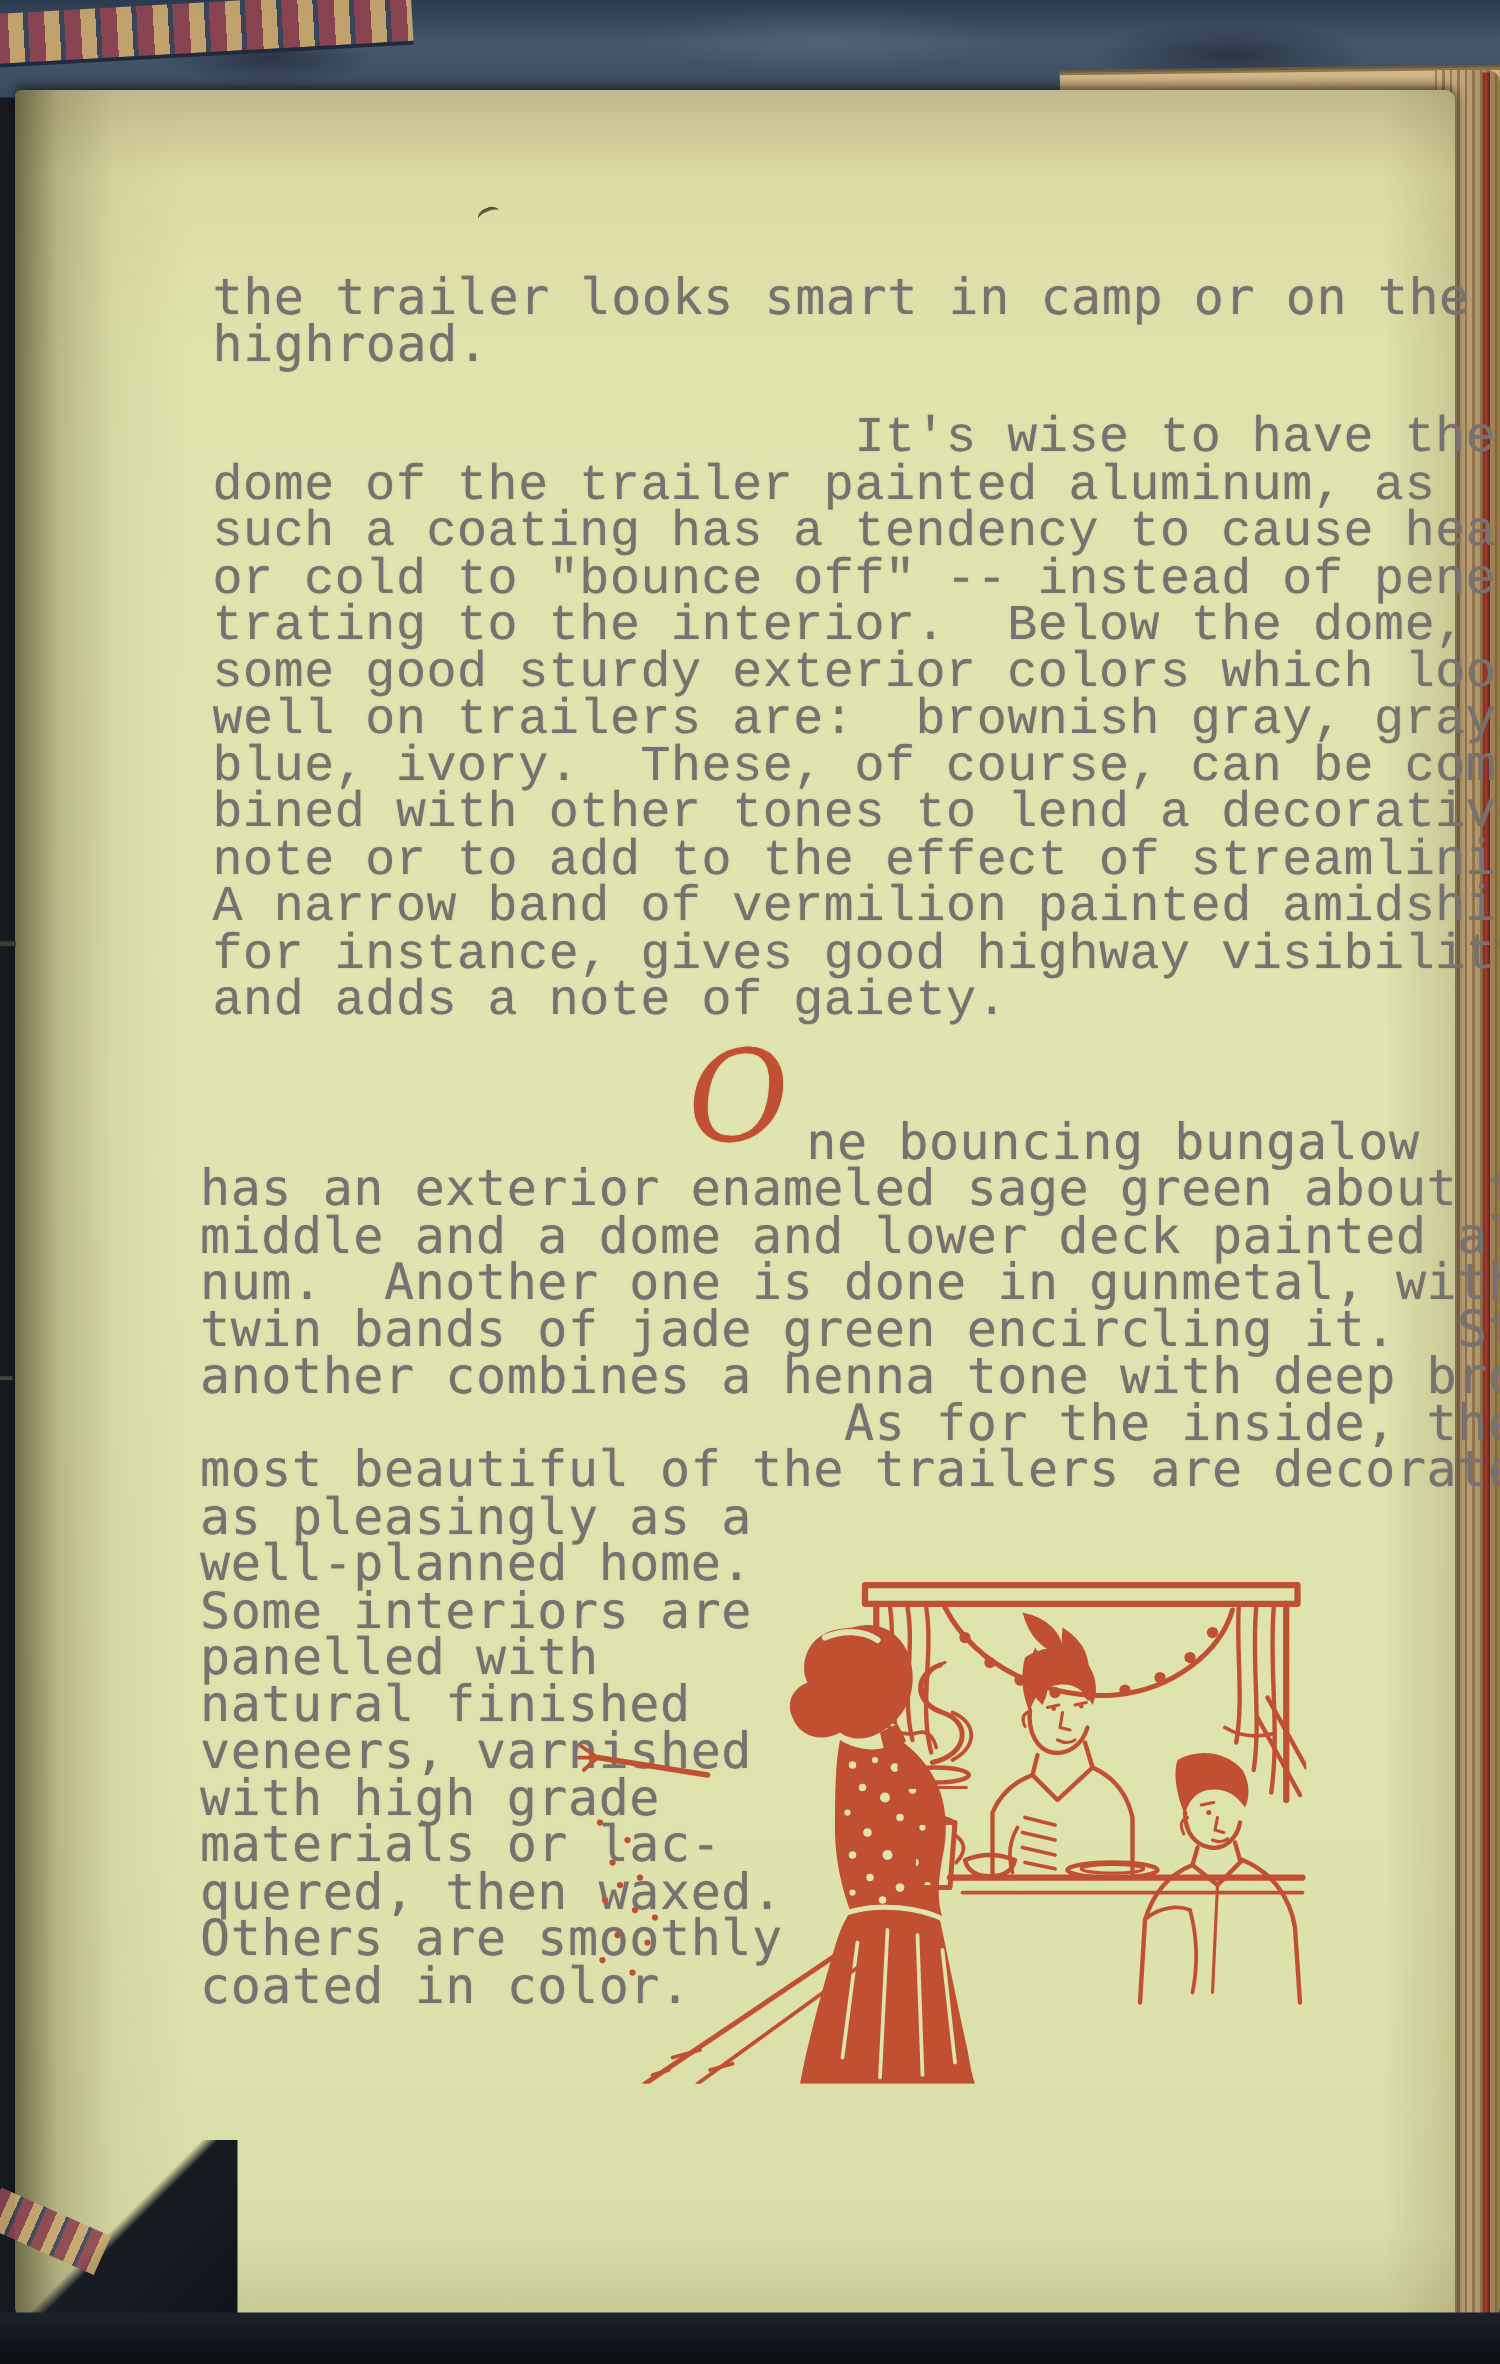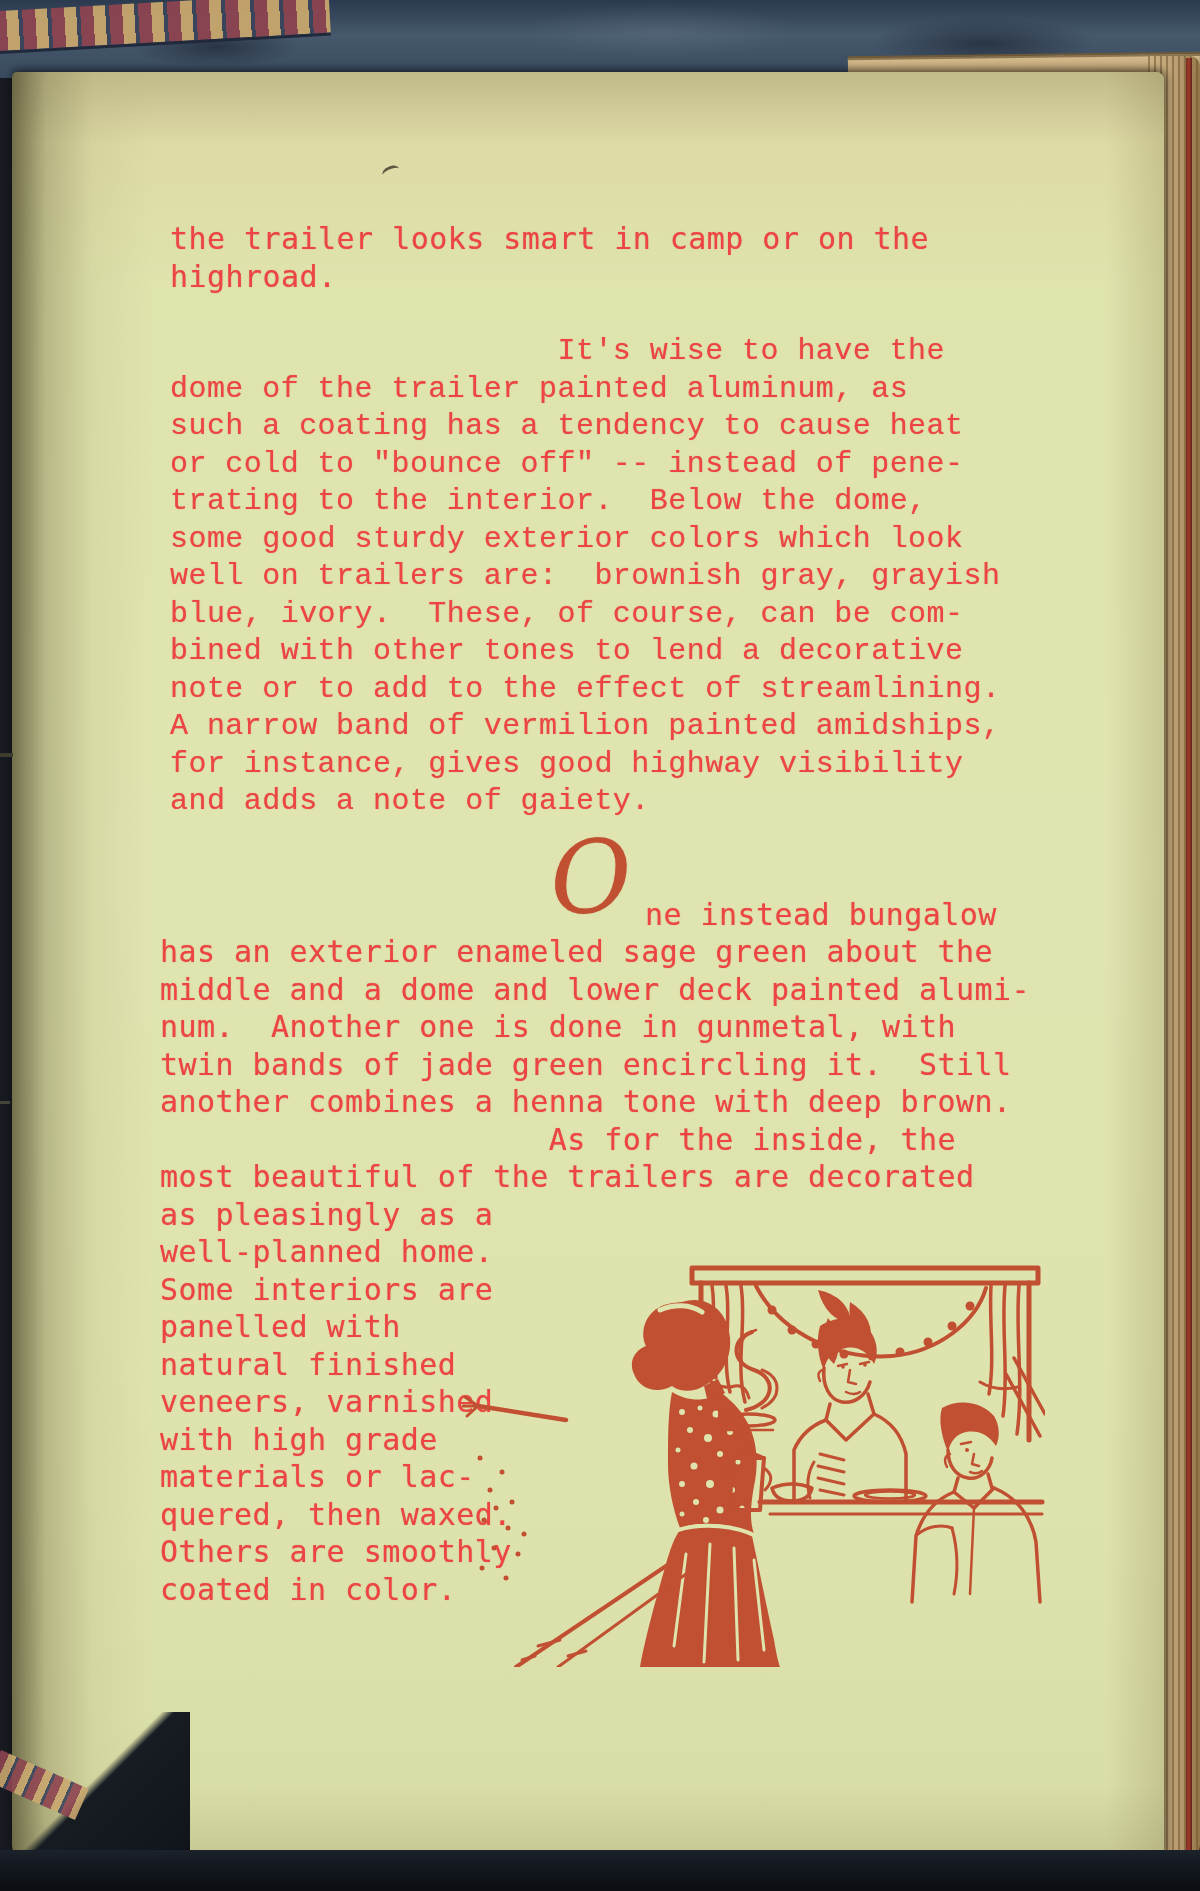--- a/index.html
+++ b/index.html
@@ -64,24 +64,24 @@
   .headband-bottom{
     position:absolute;left:-10px;top:1768px;width:96px;height:34px;
     transform:rotate(24deg);
     background:repeating-linear-gradient(90deg,#8d4450 0 9px,#c8a76e 9px 17px,#3a455c 17px 20px);
     opacity:.9;
   }
   
   .tw{
     position:absolute;
     white-space:pre;
-    font-size:30px;
+    font-size:40px;
     line-height:37.5px;
     letter-spacing:0.45px;
-    color:#ef4444;
+    color:#737373;
     text-shadow:0 0 1px rgba(190,80,50,.55);
   }
   .dropcap{
     position:absolute;left:550px;top:828px;
     font-family:"DejaVu Serif", serif;
     font-style:italic;
     font-size:100px;line-height:100px;
     color:#c14f31;
     transform:rotate(-4deg);
     text-shadow:0 0 1px rgba(190,80,50,.5);
@@ -120,21 +120,21 @@
 some good sturdy exterior colors which look
 well on trailers are:  brownish gray, grayish
 blue, ivory.  These, of course, can be com-
 bined with other tones to lend a decorative
 note or to add to the effect of streamlining.
 A narrow band of vermilion painted amidships,
 for instance, gives good highway visibility
 and adds a note of gaiety.</div>
 
 <span class="dropcap">O</span>
-<div class="tw" style="left:645px;top:896px;">ne instead bungalow</div>
+<div class="tw" style="left:645px;top:896px;">ne bouncing bungalow</div>
 
 <div class="tw" style="left:160px;top:933px;">has an exterior enameled sage green about the
 middle and a dome and lower deck painted alumi-
 num.  Another one is done in gunmetal, with
 twin bands of jade green encircling it.  Still
 another combines a henna tone with deep brown.
                      As for the inside, the
 most beautiful of the trailers are decorated
 as pleasingly as a
 well-planned home.

